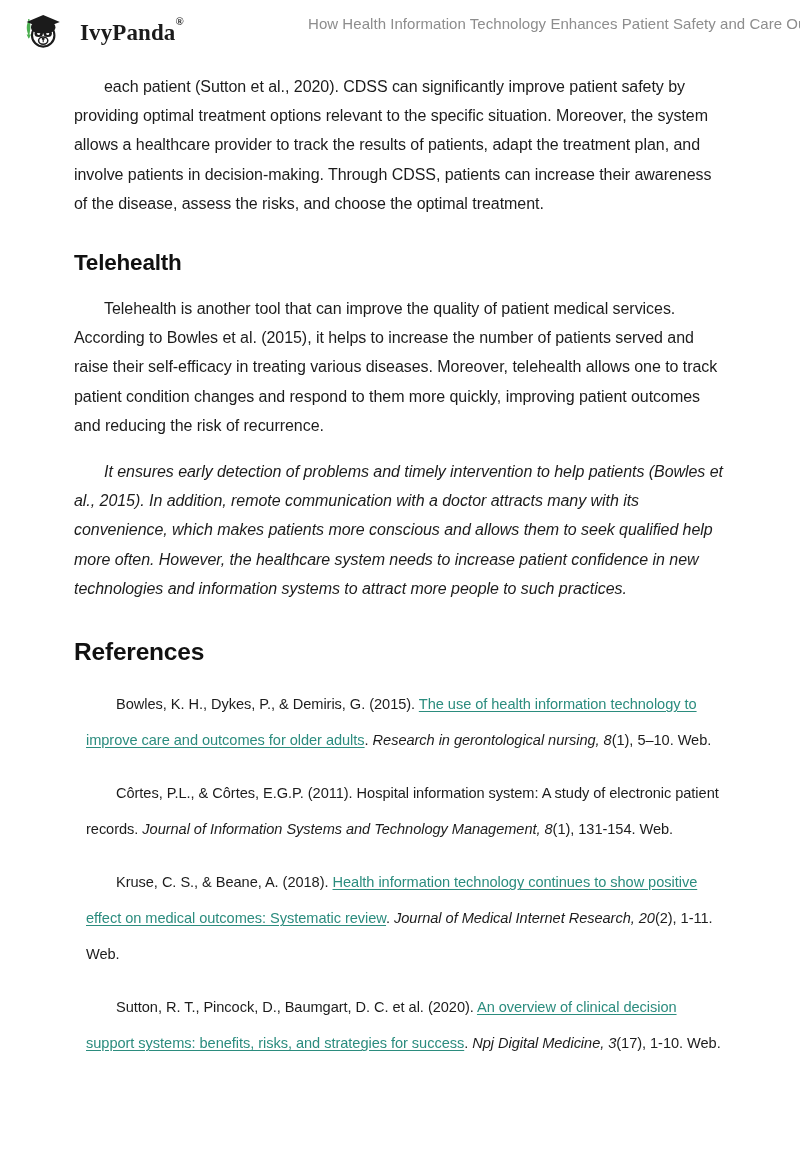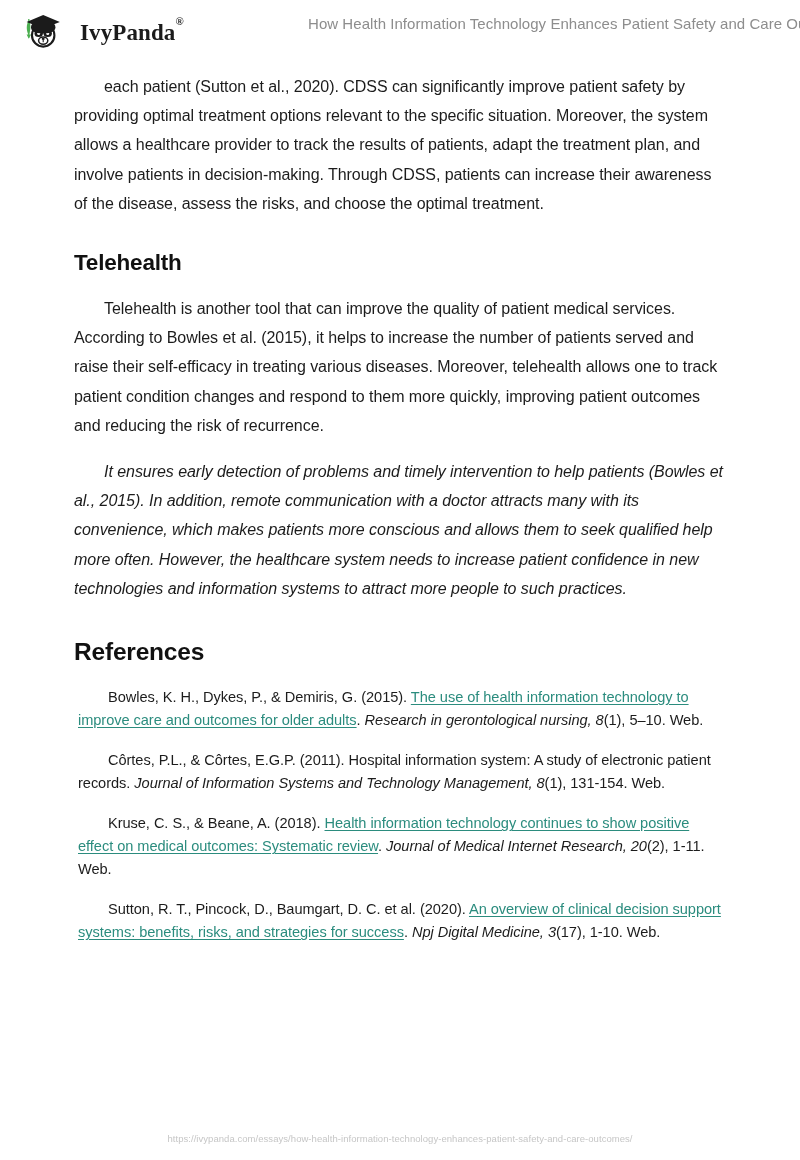--- a/index.html
+++ b/index.html
@@ -116,23 +116,23 @@
   h2.refs-heading {
     font-size: 24.5px;
     font-weight: bold;
     color: #111111;
     margin: 34px 0 20px 0;
     line-height: 1.2;
     letter-spacing: -0.2px;
   }
 
   .ref {
-    margin: 0 0 17px 4px;
+    margin: 0 0 17px 12px;
     font-size: 14.6px;
-    line-height: 23px;
+    line-height: 36px;
     color: #1c1c1c;
     letter-spacing: -0.05px;
   }
   .ref:last-child { margin-bottom: 0; }
 
   .ref-link {
     color: #2b8c7e;
     text-decoration: underline;
     text-decoration-color: #2b8c7e;
     text-underline-offset: 2px;
@@ -213,17 +213,14 @@
 
       <p class="ref indent"><span>Côrtes, P.L., &amp; Côrtes, E.G.P. (2011). Hospital information system: A study of electronic patient records. </span><span class="it">Journal of Information Systems and Technology Management, 8</span><span>(1), 131-154. Web.</span></p>
 
       <p class="ref indent"><span>Kruse, C. S., &amp; Beane, A. (2018). </span><a class="ref-link">Health information technology continues to show positive effect on medical outcomes: Systematic review</a><span>. </span><span class="it">Journal of Medical Internet Research, 20</span><span>(2), 1-11. Web.</span></p>
 
       <p class="ref indent"><span>Sutton, R. T., Pincock, D., Baumgart, D. C. et al. (2020). </span><a class="ref-link">An overview of clinical decision support systems: benefits, risks, and strategies for success</a><span>. </span><span class="it">Npj Digital Medicine, 3</span><span>(17), 1-10. Web.</span></p>
 
     </div>
   </div>
 
-  <div class="page-footer">
-    <span class="footer-url">https://ivypanda.com/essays/how-health-information-technology-enhances-patient-safety-and-care-outcomes/</span>
-  </div>
 
 </div>
 
 </body></html>

